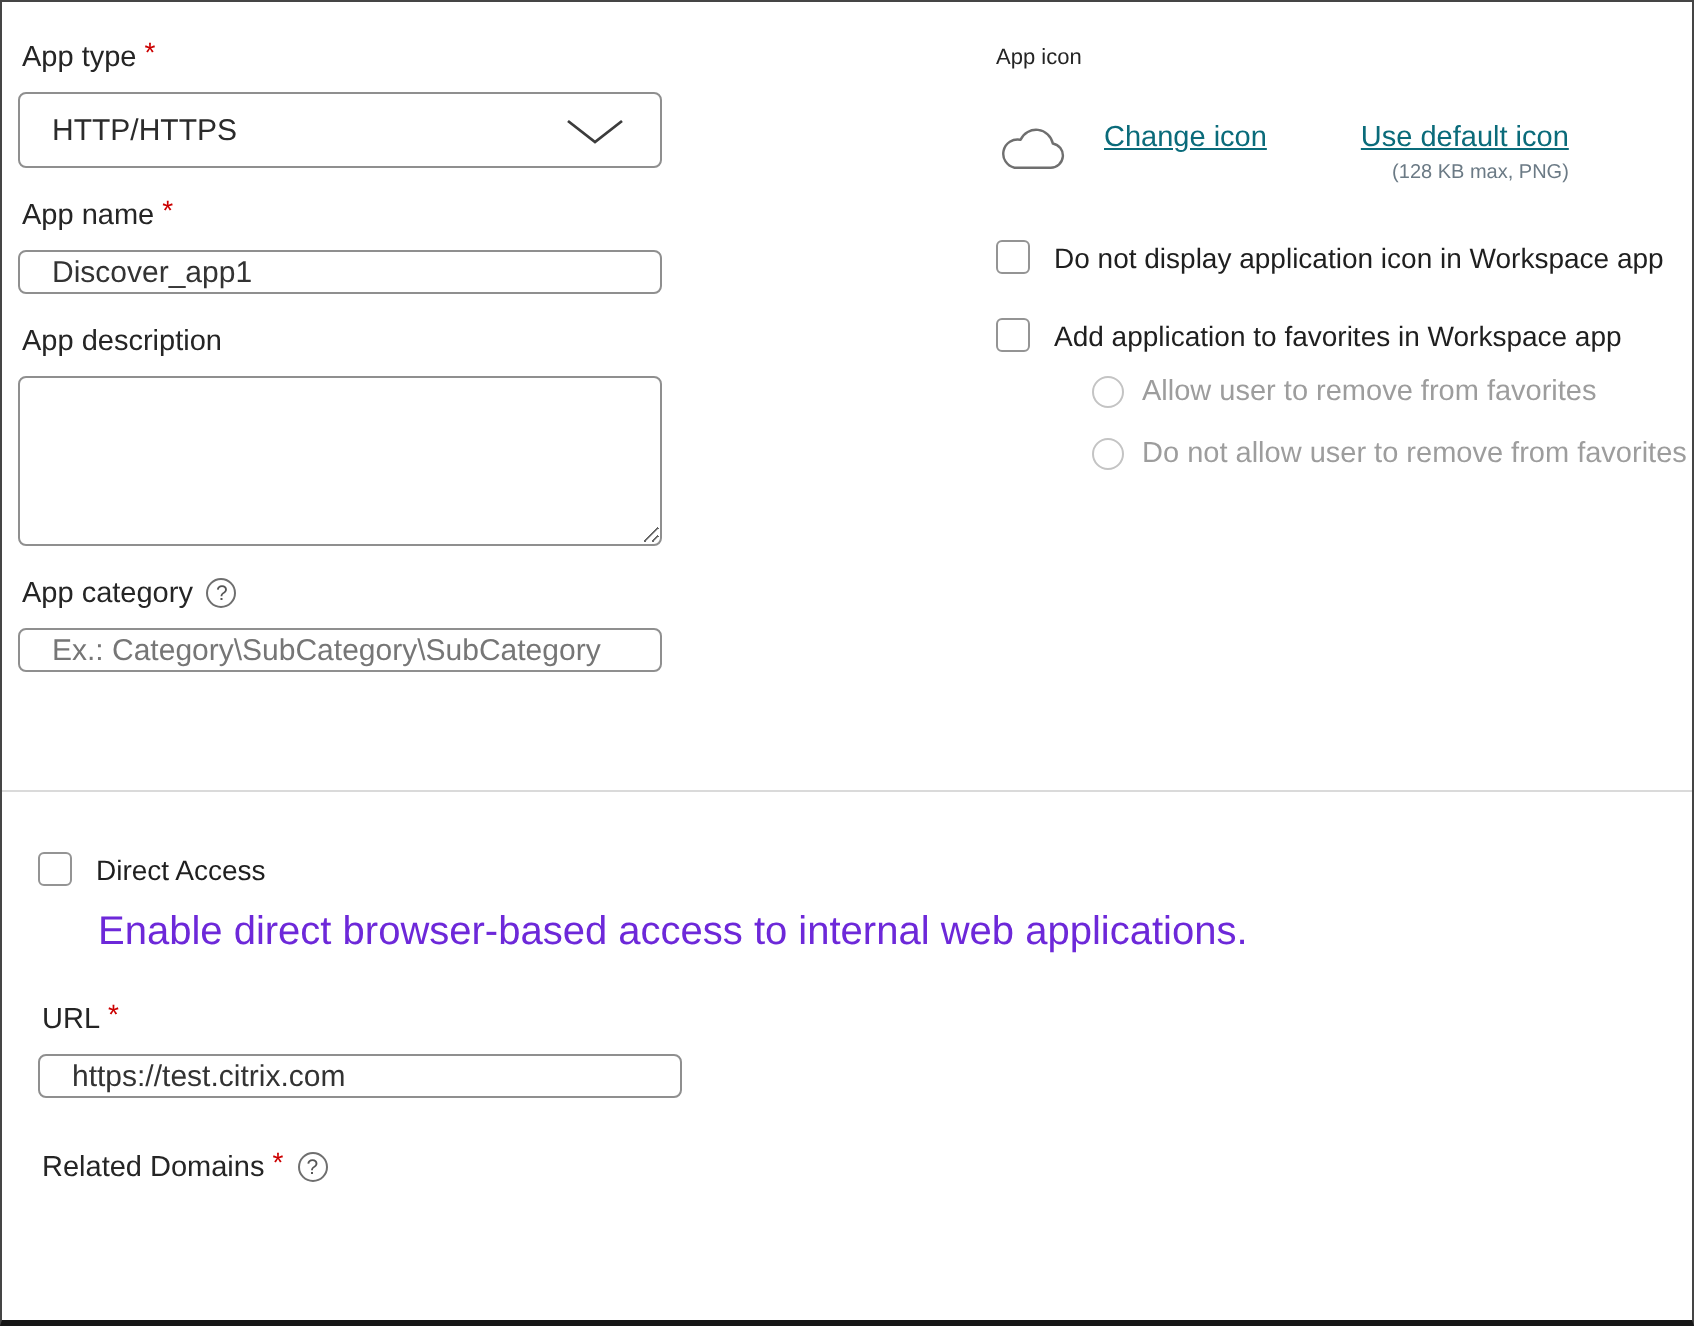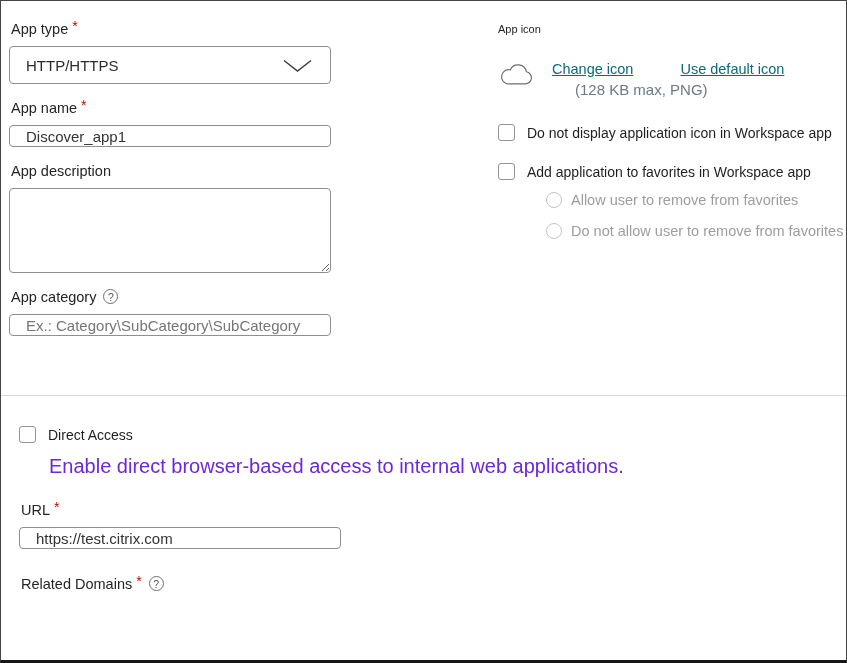--- a/index.html
+++ b/index.html
@@ -84,32 +84,32 @@
     resize: both;
     font-family: inherit;
     font-size: 15px;
     color: #333;
     padding: 8px 12px;
     outline: none;
     display: block;
   }
 
   .section-title { font-size: 11px; color: #252525; line-height: 16px; }
-  .icon-row { display: flex; align-items: flex-start; margin-top: 24px; }
+  .icon-row { display: flex; align-items: flex-start; margin-top: 24px; text-align: right; }
   .cloud-wrap { margin-top: 2px; flex: none; }
   .icon-texts { margin-left: 17px; }
   .icon-links { display: flex; gap: 47px; align-items: baseline; }
   .link {
     color: #0a6b7a;
     font-size: 14.5px;
     text-decoration: underline;
     cursor: pointer;
     white-space: nowrap;
   }
-  .icon-note { font-size: 15px; color: #6b7a85; margin-top: 4px; white-space: nowrap; margin-left: 23px; }
+  .icon-note { font-size: 10px; color: #6b7a85; margin-top: 4px; white-space: nowrap; margin-left: 23px; }
 
   .check-row { display: flex; align-items: center; cursor: pointer; }
   .check-row.first { margin-top: 26px; }
   .check-row.second { margin-top: 22px; }
   .checkbox {
     width: 17px; height: 17px;
     border: 1px solid #949494;
     border-radius: 3px;
     background: #fff;
     flex: none;

